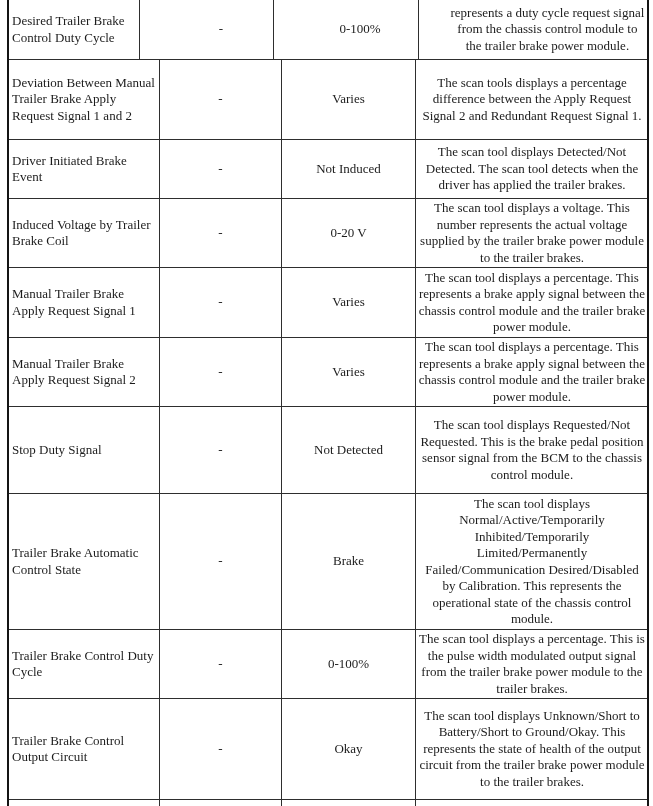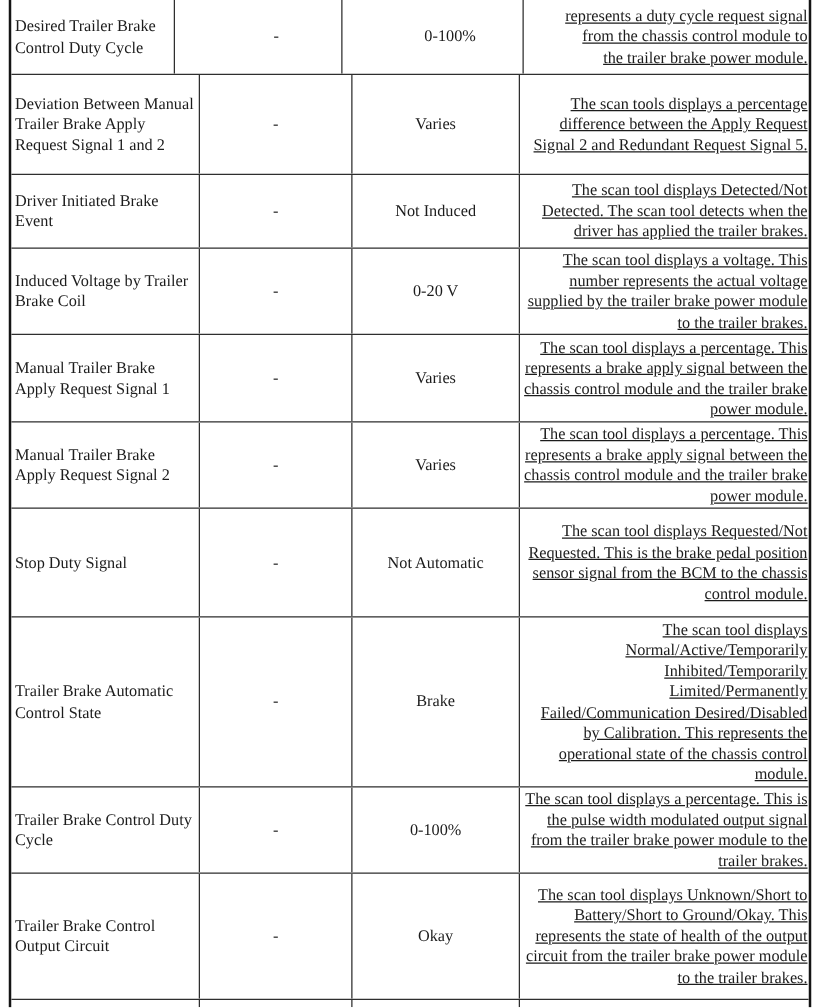--- a/index.html
+++ b/index.html
@@ -65,23 +65,22 @@
     padding: 1px;
   }
   .c3 {
     width: 134px;
     justify-content: center;
     padding: 1px;
   }
   .c4 {
     width: 231px;
     justify-content: flex-start;
-    text-align: right;
+    text-align: center;
     padding: 1px 1px 1px 2px;
-    text-decoration: underline;
   }
   .c4 span {
     display: block;
     width: 100%;
   }
 </style>
 </head>
 <body>
 
 <div id="page">
@@ -106,21 +105,21 @@
       <div class="cell c1">
           <span>Deviation Between Manual Trailer Brake Apply Request Signal 1 and 2</span>
         </div>
       <div class="cell c2">
           <span>-</span>
         </div>
       <div class="cell c3">
           <span>Varies</span>
         </div>
       <div class="cell c4">
-          <span>The scan tools displays a percentage difference between the Apply Request Signal 2 and Redundant Request Signal 5.</span>
+          <span>The scan tools displays a percentage difference between the Apply Request Signal 2 and Redundant Request Signal 1.</span>
         </div>
     </div>
 
     <div class="row" style="height:59px">
       <div class="cell c1">
           <span>Driver Initiated Brake Event</span>
         </div>
       <div class="cell c2">
           <span>-</span>
         </div>
@@ -178,21 +177,21 @@
     </div>
 
     <div class="row" style="height:87px">
       <div class="cell c1">
           <span>Stop Duty Signal</span>
         </div>
       <div class="cell c2">
           <span>-</span>
         </div>
       <div class="cell c3">
-          <span>Not Automatic</span>
+          <span>Not Detected</span>
         </div>
       <div class="cell c4">
           <span>The scan tool displays Requested/Not Requested. This is the brake pedal position sensor signal from the BCM to the chassis control module.</span>
         </div>
     </div>
 
     <div class="row" style="height:136px">
       <div class="cell c1">
           <span>Trailer Brake Automatic Control State</span>
         </div>

